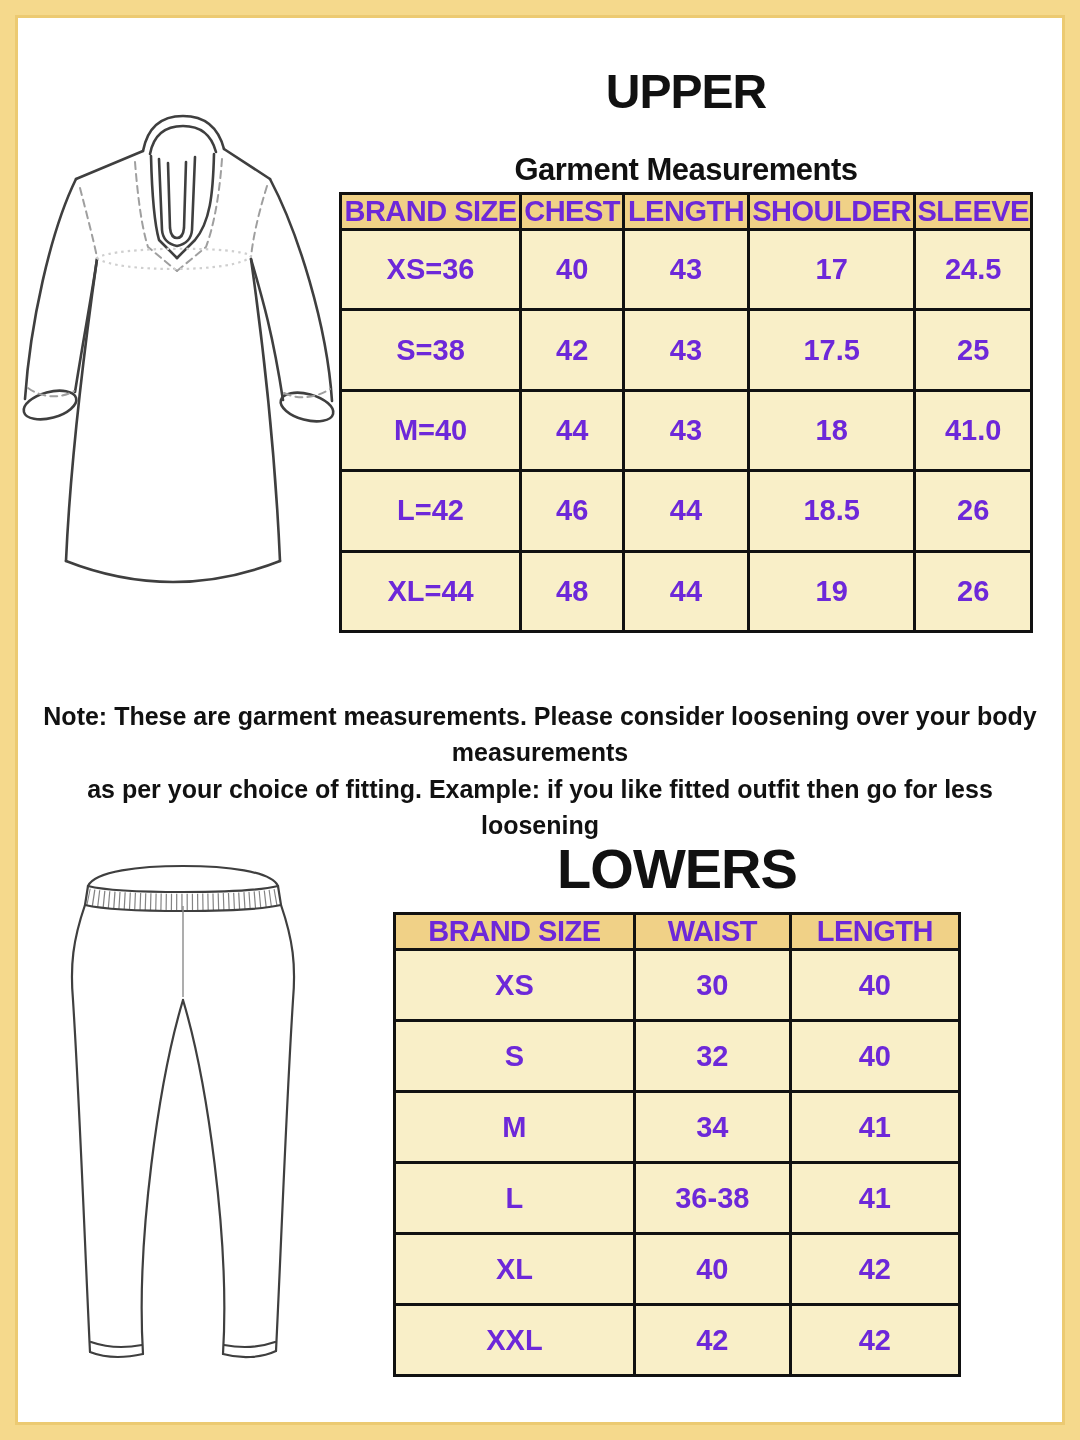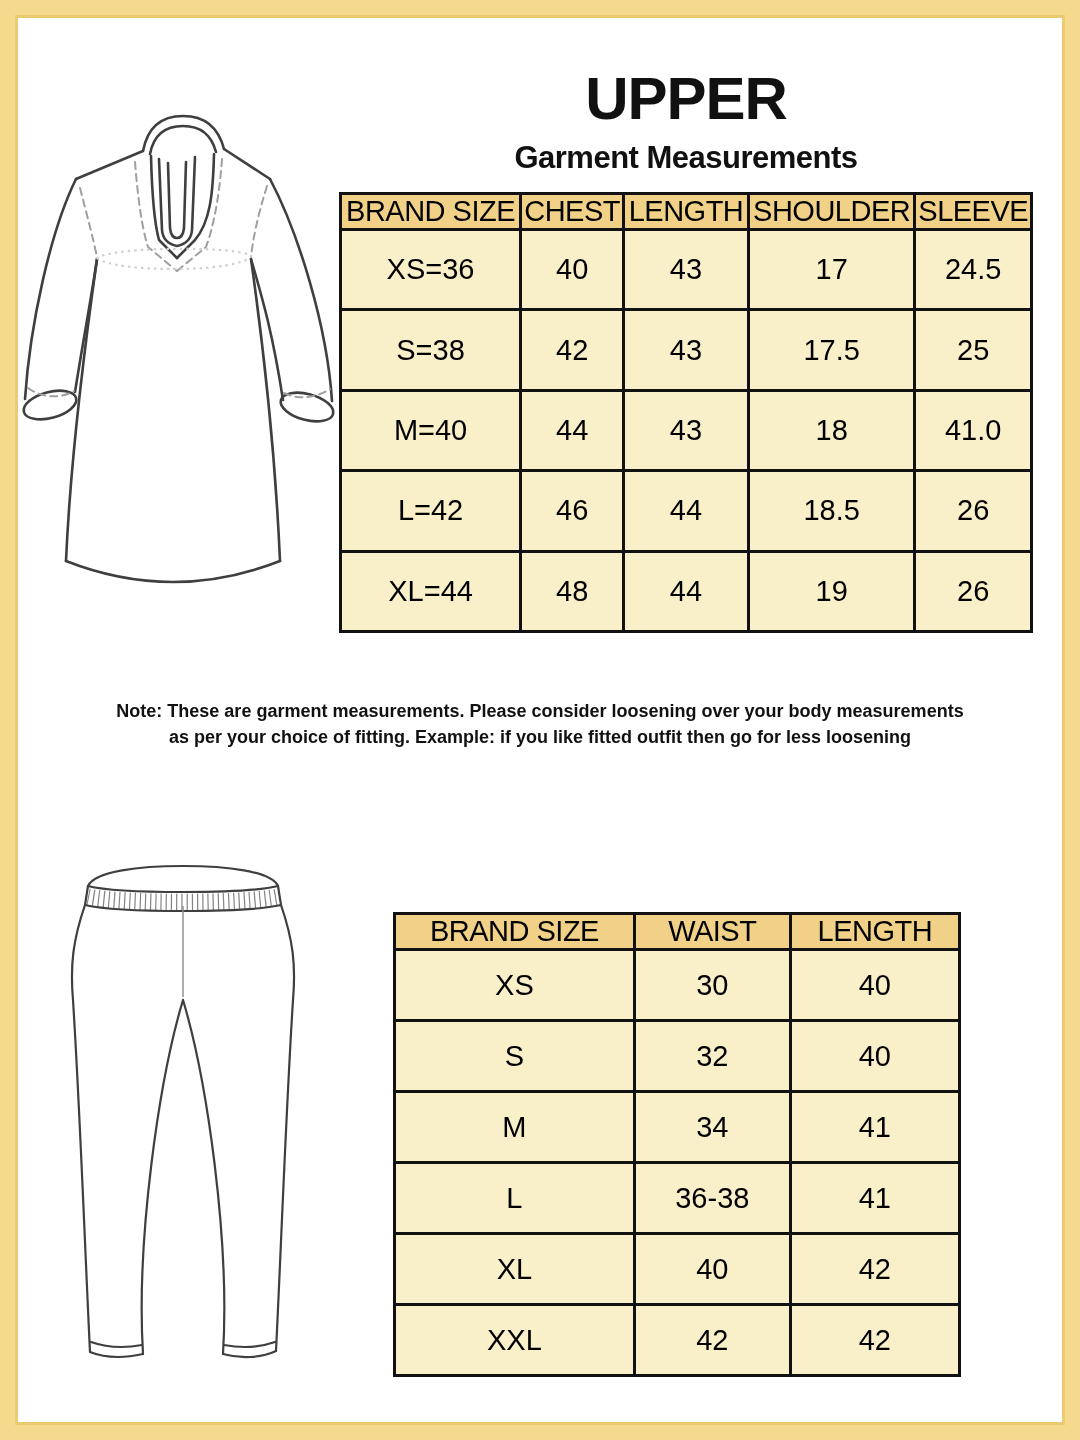--- a/index.html
+++ b/index.html
@@ -6,52 +6,52 @@
   .page{
     position:relative;width:1080px;height:1440px;background:#ffffff;
     font-family:"Liberation Sans",sans-serif;color:#111;overflow:hidden;
   }
   .frame{
     position:absolute;inset:0;border:15px solid #f5d98c;
     box-shadow:inset 0 0 0 3px #ecca72;pointer-events:none;z-index:9;
   }
   .upper-title{
     position:absolute;left:339px;top:64px;width:694px;text-align:center;
-    font-size:60px;font-weight:bold;letter-spacing:-1px;
+    font-size:48px;font-weight:bold;letter-spacing:-1px;
   }
   .upper-subtitle{
-    position:absolute;left:339px;top:140px;width:694px;text-align:center;
+    position:absolute;left:339px;top:152px;width:694px;text-align:center;
     font-size:31px;font-weight:bold;letter-spacing:-0.5px;
   }
   .lowers-title{
     position:absolute;left:393px;top:836px;width:568px;text-align:center;
     font-size:56px;font-weight:bold;letter-spacing:-1px;
   }
   table.size-table{
     position:absolute;border-collapse:collapse;table-layout:fixed;
   }
   .size-table th,.size-table td{
     border:3px solid #111;text-align:center;vertical-align:middle;
-    font-weight:normal;padding:0;color:#000000;margin-top:20px;
+    font-weight:bold;padding:0;color:#6d28d9;margin-top:20px;
   }
   .size-table th{background:#f0d187;font-size:29px;letter-spacing:-0.5px;}
   .size-table td{background:#f9efc8;font-size:29px;}
   #upper-table{left:339px;top:192px;width:694px;height:441px;}
   #upper-table th:nth-child(1){width:26.2%;}
   #upper-table th:nth-child(2){width:14.8%;}
   #upper-table th:nth-child(3){width:18.0%;}
   #upper-table th:nth-child(4){width:24.2%;}
   #upper-table th:nth-child(5){width:16.8%;}
   #lowers-table{left:393px;top:912px;width:568px;height:465px;}
   #lowers-table th:nth-child(1){width:42.6%;}
   #lowers-table th:nth-child(2){width:27.5%;}
   #lowers-table th:nth-child(3){width:29.9%;}
   .note{
     position:absolute;left:40px;top:698px;width:1000px;text-align:center;
-    font-size:18px;font-weight:bold;line-height:1.45;white-space:pre-line;
+    font-size:25px;font-weight:bold;line-height:1.45;white-space:pre-line;
   }
   .illus{position:absolute;}
   #kurta-illustration{left:15px;top:110px;width:330px;height:545px;}
   #pants-illustration{left:60px;top:860px;width:240px;height:540px;}
 </style>
 </head>
 <body>
 
 <div class="page">
   <div class="frame"></div>
@@ -163,20 +163,21 @@
       <path d="M91,1342 C108,1348 126,1348 142,1345"></path>
       <path d="M143,1354 C136,1240 159,1080 183,1000"></path>
       <path d="M183,1000 C207,1080 230,1240 223,1354"></path>
       <path d="M223,1354 C241,1359 261,1358 276,1351"></path>
       <path d="M224,1345 C240,1348 258,1348 275,1342"></path>
       <path d="M276,1351 C281,1250 286,1110 293,1000 C296,965 293,940 281,905"></path>
     </g>
     <path d="M183,906 L183,997" stroke="#8a8a8a" stroke-width="1.4" fill="none"></path>
   </svg>
 
+  <div class="lowers-title">LOWERS</div>
 
   <table id="lowers-table" class="size-table">
       <thead>
         <tr>
           <th>BRAND SIZE</th>
           <th>WAIST</th>
           <th>LENGTH</th>
         </tr>
       </thead>
       <tbody>

